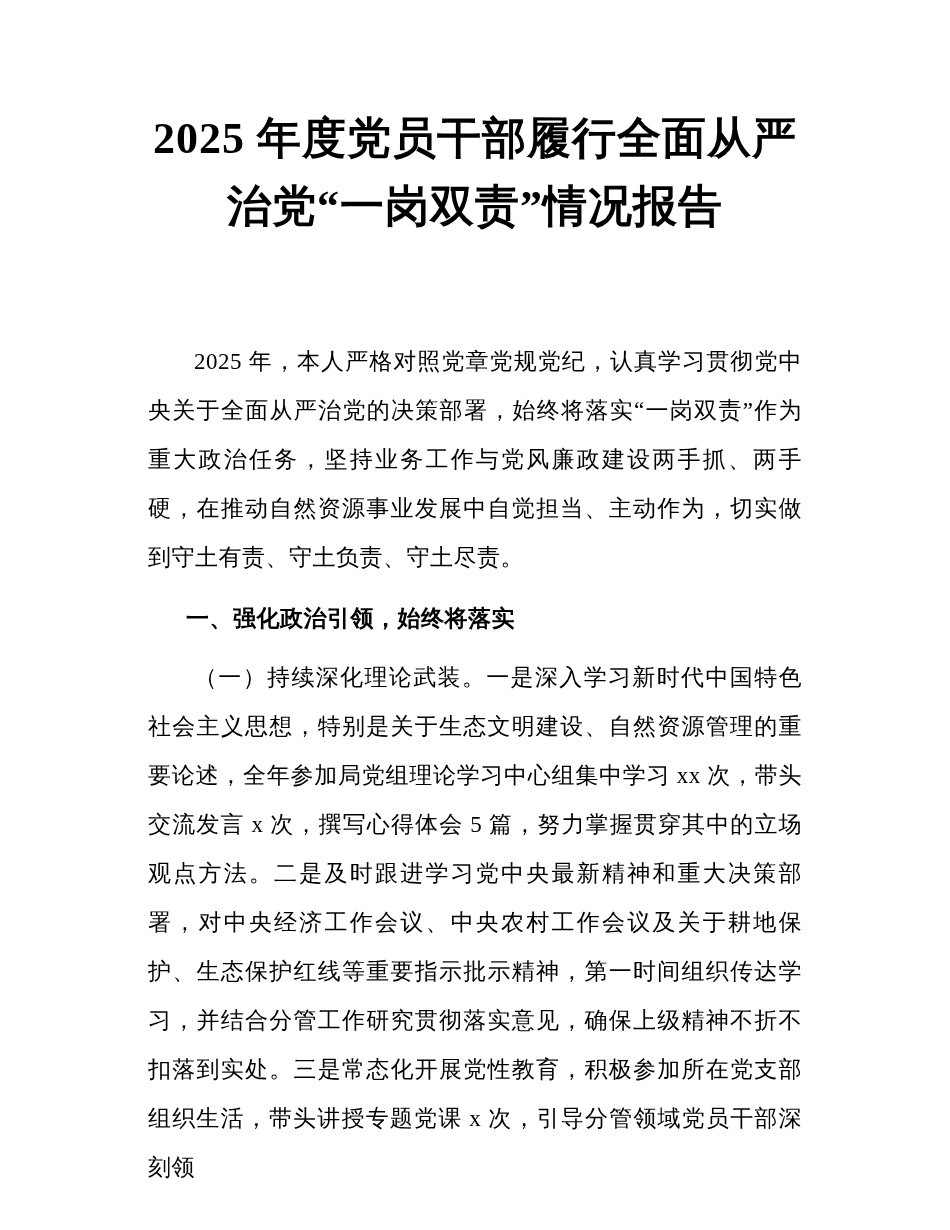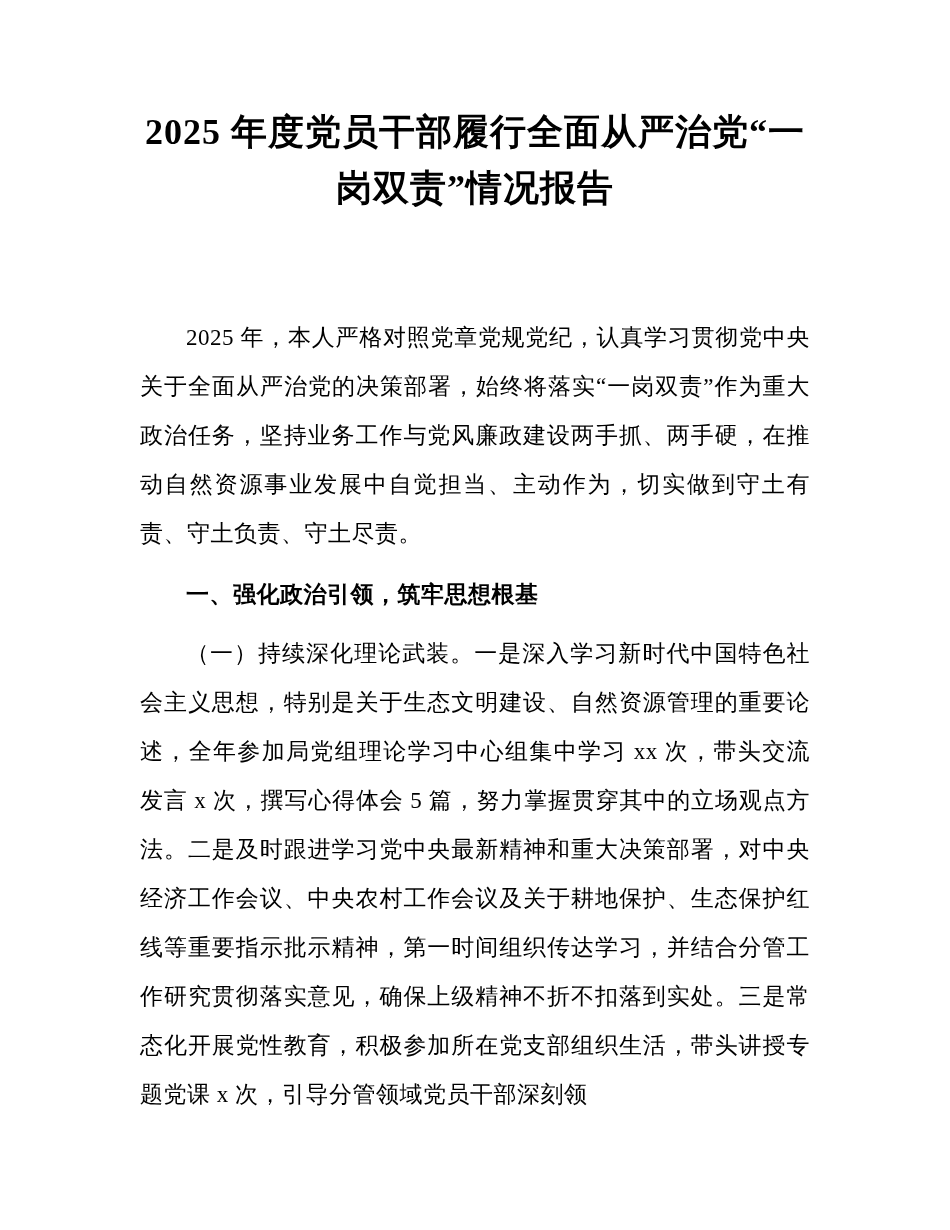--- a/index.html
+++ b/index.html
@@ -13,50 +13,50 @@
     height: 1230px;
     margin: 0 auto;
     background: #ffffff;
     overflow: hidden;
     box-sizing: border-box;
     padding: 105px 140px 0 140px;
     color: #000000;
   }
   .doc-title {
     font-family: "Liberation Serif", "DejaVu Serif", serif;
-    font-size: 36px;
+    font-size: 44px;
     font-weight: bold;
     text-align: center;
     line-height: 1.55;
     margin: 0 0 96px 0;
     letter-spacing: 1px;
   }
   .body-para {
     font-family: "Liberation Serif", "DejaVu Serif", serif;
     font-size: 23px;
     line-height: 49px;
     text-align: justify;
     text-indent: 2em;
-    margin: 0;
+    margin: 8px;
     letter-spacing: 0.5px;
   }
   .section-heading {
     font-family: "Liberation Sans", "DejaVu Sans", sans-serif;
     font-size: 23px;
     font-weight: bold;
     line-height: 49px;
     text-indent: 2em;
     margin: 12px 0 10px 0;
     letter-spacing: 0.5px;
   }
 </style>
 </head>
 <body>
 
 <div class="page">
   <h1 class="doc-title">2025 年度党员干部履行全面从严治党“一岗双责”情况报告</h1>
 
   <p class="body-para">2025 年，本人严格对照党章党规党纪，认真学习贯彻党中央关于全面从严治党的决策部署，始终将落实“一岗双责”作为重大政治任务，坚持业务工作与党风廉政建设两手抓、两手硬，在推动自然资源事业发展中自觉担当、主动作为，切实做到守土有责、守土负责、守土尽责。</p>
 
-  <h2 class="section-heading">一、强化政治引领，筑牢思想根基</h2>
+  <h2 class="section-heading">一、强化政治引领，始终将落实</h2>
 
   <p class="body-para">（一）持续深化理论武装。一是深入学习新时代中国特色社会主义思想，特别是关于生态文明建设、自然资源管理的重要论述，全年参加局党组理论学习中心组集中学习 xx 次，带头交流发言 x 次，撰写心得体会 5 篇，努力掌握贯穿其中的立场观点方法。二是及时跟进学习党中央最新精神和重大决策部署，对中央经济工作会议、中央农村工作会议及关于耕地保护、生态保护红线等重要指示批示精神，第一时间组织传达学习，并结合分管工作研究贯彻落实意见，确保上级精神不折不扣落到实处。三是常态化开展党性教育，积极参加所在党支部组织生活，带头讲授专题党课 x 次，引导分管领域党员干部深刻领</p>
 </div>
 
 </body></html>

